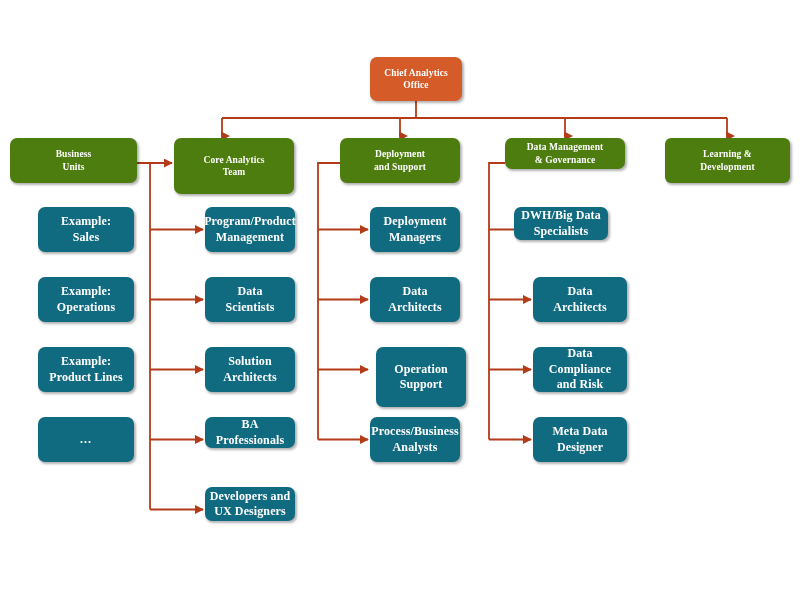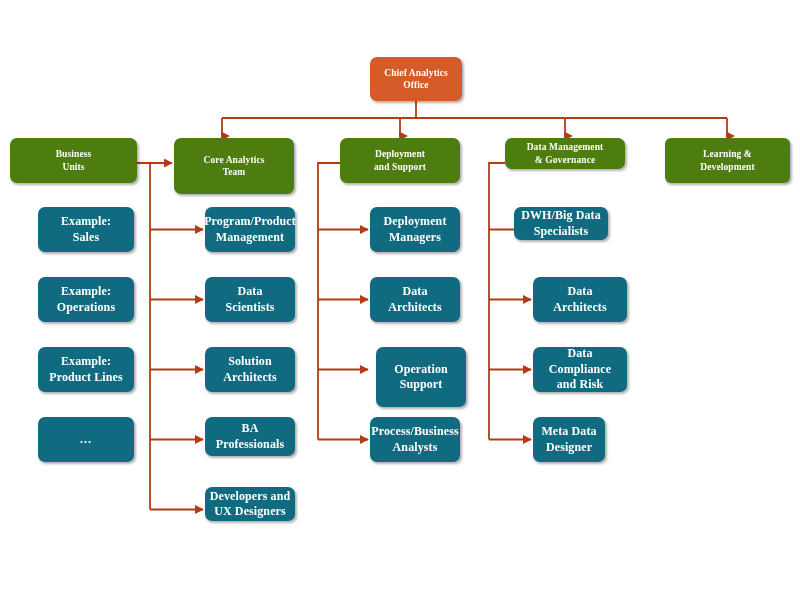--- a/index.html
+++ b/index.html
@@ -138,21 +138,21 @@
 Management</span>
       </div>
       <div class="node leaf" style="left: 205px; top: 277px; width: 90px; height: 45px;">
         <span class="node-label">Data
 Scientists</span>
       </div>
       <div class="node leaf" style="left: 205px; top: 347px; width: 90px; height: 45px;">
         <span class="node-label">Solution
 Architects</span>
       </div>
-      <div class="node leaf" style="left: 205px; top: 417px; width: 90px; height: 39px;">
+      <div class="node leaf" style="left: 205px; top: 417px; width: 90px; height: 31px;">
         <span class="node-label">BA
 Professionals</span>
       </div>
       <div class="node leaf" style="left: 205px; top: 487px; width: 90px; height: 34px;">
         <span class="node-label">Developers and
 UX Designers</span>
       </div>
       <div class="node dept" style="left: 340px; top: 138px; width: 120px; height: 45px;">
         <span class="node-label">Deployment
 and Support</span>
@@ -182,21 +182,21 @@
 Specialists</span>
       </div>
       <div class="node leaf" style="left: 533px; top: 277px; width: 94px; height: 45px;">
         <span class="node-label">Data
 Architects</span>
       </div>
       <div class="node leaf" style="left: 533px; top: 347px; width: 94px; height: 45px;">
         <span class="node-label">Data Compliance
 and Risk</span>
       </div>
-      <div class="node leaf" style="left: 533px; top: 417px; width: 72px; height: 45px;">
+      <div class="node leaf" style="left: 533px; top: 417px; width: 94px; height: 45px;">
         <span class="node-label">Meta Data
 Designer</span>
       </div>
       <div class="node dept" style="left: 665px; top: 138px; width: 125px; height: 45px; border-radius: 6px;">
         <span class="node-label">Learning &amp;
 Development</span>
       </div>
     </div>
 
 </div>

